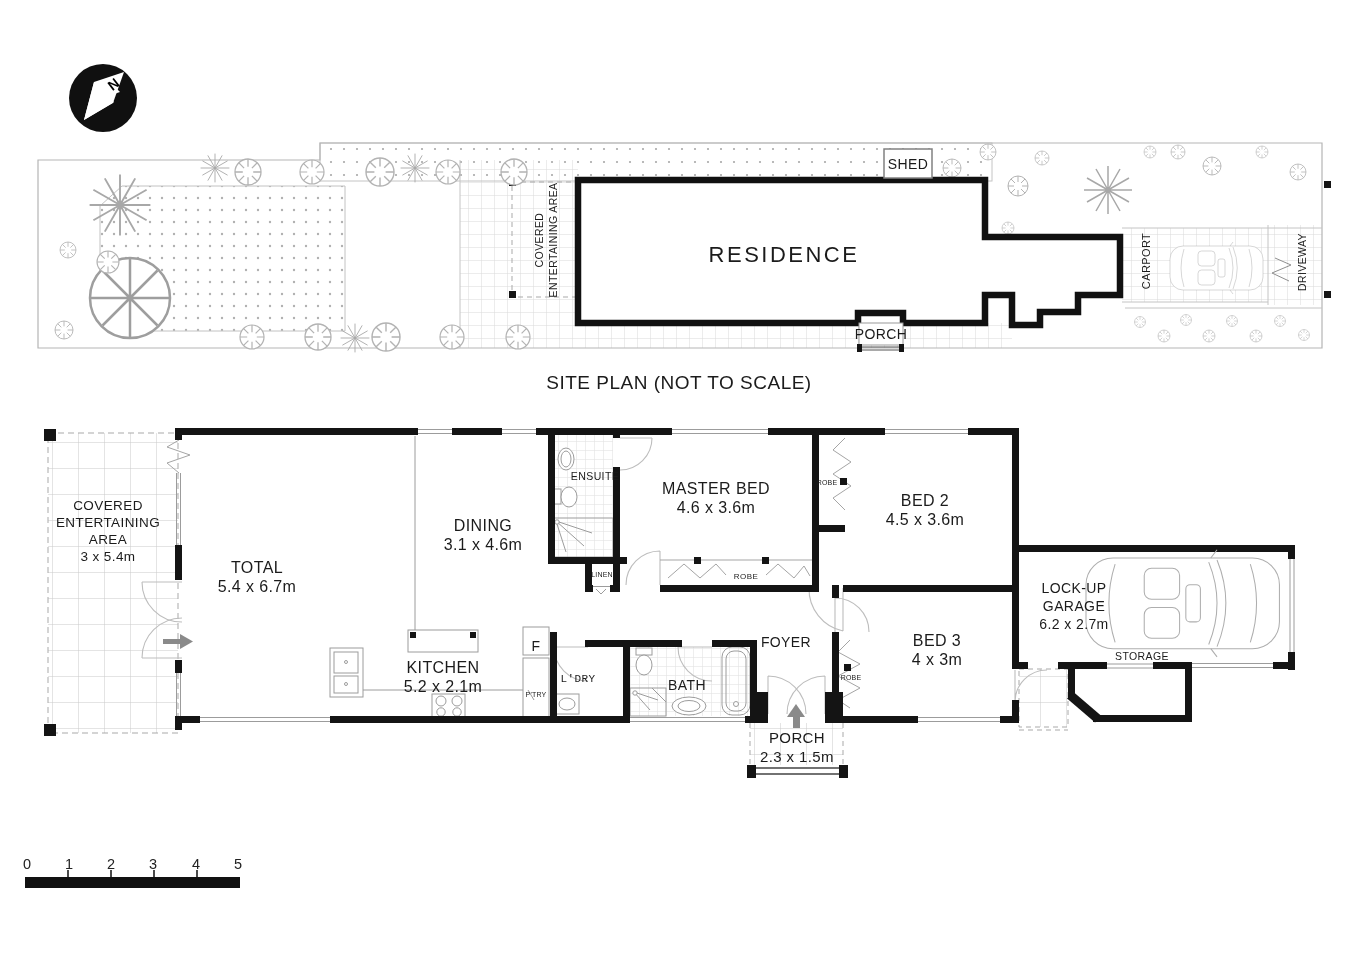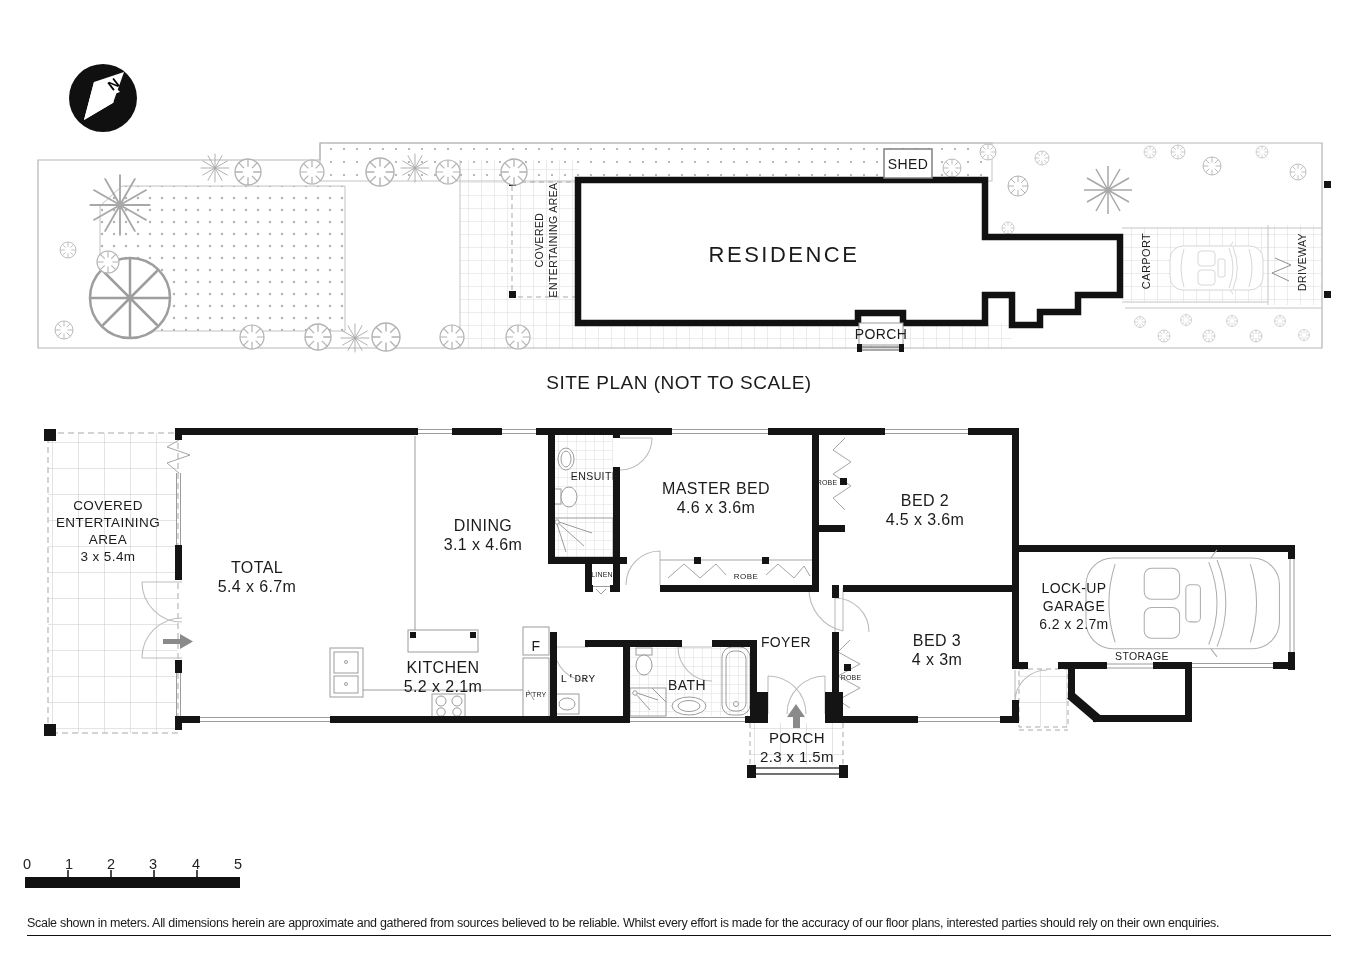--- a/index.html
+++ b/index.html
@@ -393,15 +393,14 @@
 </div>
 
 <span class="scalenum" style="left:27px;top:856px;">0</span>
 <span class="scalenum" style="left:69px;top:856px;">1</span>
 <span class="scalenum" style="left:111px;top:856px;">2</span>
 <span class="scalenum" style="left:153px;top:856px;">3</span>
 <span class="scalenum" style="left:196px;top:856px;">4</span>
 <span class="scalenum" style="left:238px;top:856px;">5</span>
 
 
-<div class="disclaimer">Scale shown in meters. All dimensions herein are approximate and gathered from sources believed to be  reliable. Whilst every effort is made for the accuracy of our floor plans, interested parties should rely on their own enquiries.</div>
 
 </div>
 
 </body></html>

